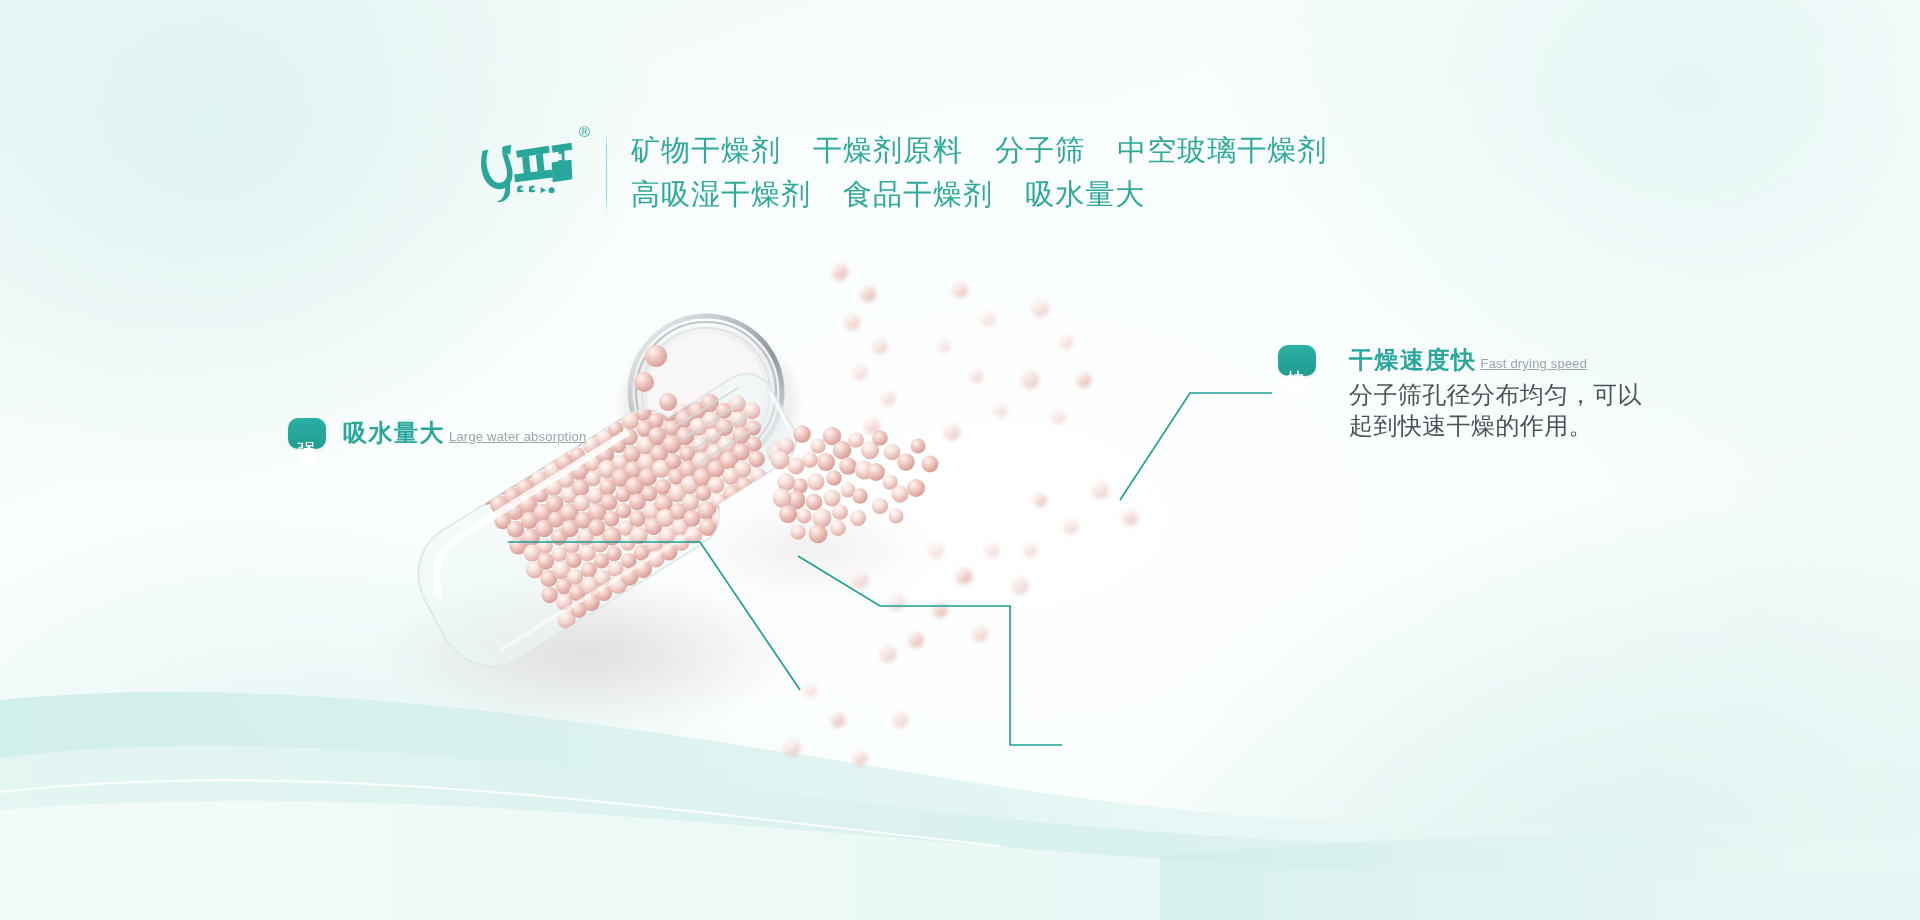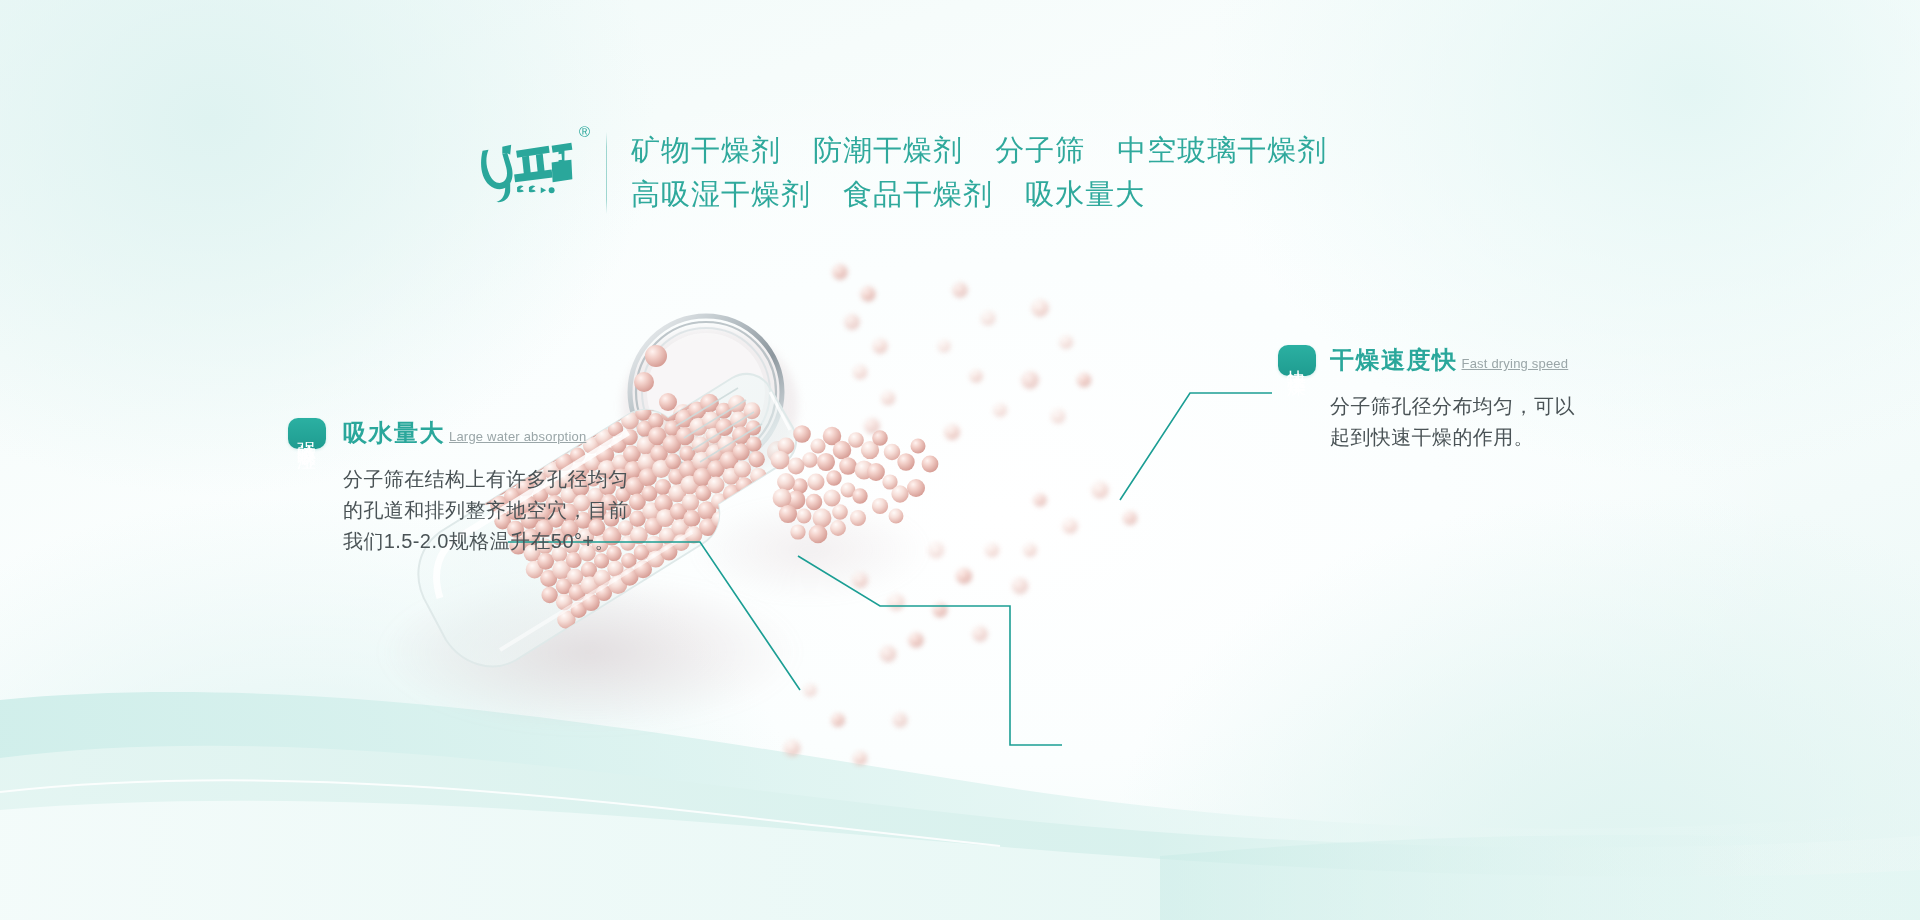--- a/index.html
+++ b/index.html
@@ -79,27 +79,27 @@
   .c-body { margin-left:14px; }
   .c-title-row { display:flex; align-items:baseline; white-space:nowrap; }
   .c-title {
     font-size:24px; font-weight:bold; color:#2aa79b;
     letter-spacing:1.5px; line-height:30px;
   }
   .c-sub {
     font-size:13px; color:#9aa6a8; margin-left:4px; letter-spacing:.2px;text-decoration:underline;
   }
   .c-text {
-    font-size:20px; color:#4a5356; line-height:31px;
-    letter-spacing:.4px; margin-top:16px; white-space:pre-line;
+    font-size:24px; color:#4a5356; line-height:31px;
+    letter-spacing:.4px; margin-top:4px; white-space:pre-line;
   }
 
   #callout-left  { left:288px; top:418px; }
   #callout-left .c-body { margin-left:17px; }
-  #callout-right-top { left:1278px; top:345px; }
+  #callout-right-top { left:1278px; top:345px;gap:19px; }
   #callout-right-bottom { left:1068px; top:718px; }
   #callout-right-bottom .badge { border-radius:9px; }
 </style>
 </head>
 <body>
 
 <div id="stage">
 
   <div class="wash tl"></div>
   <div class="wash tr"></div>
@@ -553,44 +553,41 @@
         </g>
       </svg>
       <span id="logo-reg">®</span>
     </div>
 
     <div id="header-divider"></div>
 
     <div id="keywords">
       <div class="kw-row">
         <span class="kw">矿物干燥剂</span>
-        <span class="kw">防潮干燥剂</span>
+        <span class="kw">干燥剂原料</span>
         <span class="kw">分子筛</span>
         <span class="kw">中空玻璃干燥剂</span>
       </div>
       <div class="kw-row">
         <span class="kw">高吸湿干燥剂</span>
         <span class="kw">食品干燥剂</span>
         <span class="kw">吸水量大</span>
       </div>
     </div>
   </div>
 
   <div class="callout" id="callout-left">
     <div class="badge">
       <span class="badge-inner">强效吸湿</span>
     </div>
     <div class="c-body">
       <div class="c-title-row">
         <span class="c-title">吸水量大</span>
         <span class="c-sub">Large water absorption</span>
       </div>
-      <div class="c-text">分子筛在结构上有许多孔径均匀
-的孔道和排列整齐地空穴，目前
-我们1.5-2.0规格温升在50°+。</div>
     </div>
   </div>
 
   <div class="callout" id="callout-right-top">
     <div class="badge">
       <span class="badge-inner">快速干燥</span>
     </div>
     <div class="c-body">
       <div class="c-title-row">
         <span class="c-title">干燥速度快</span>

